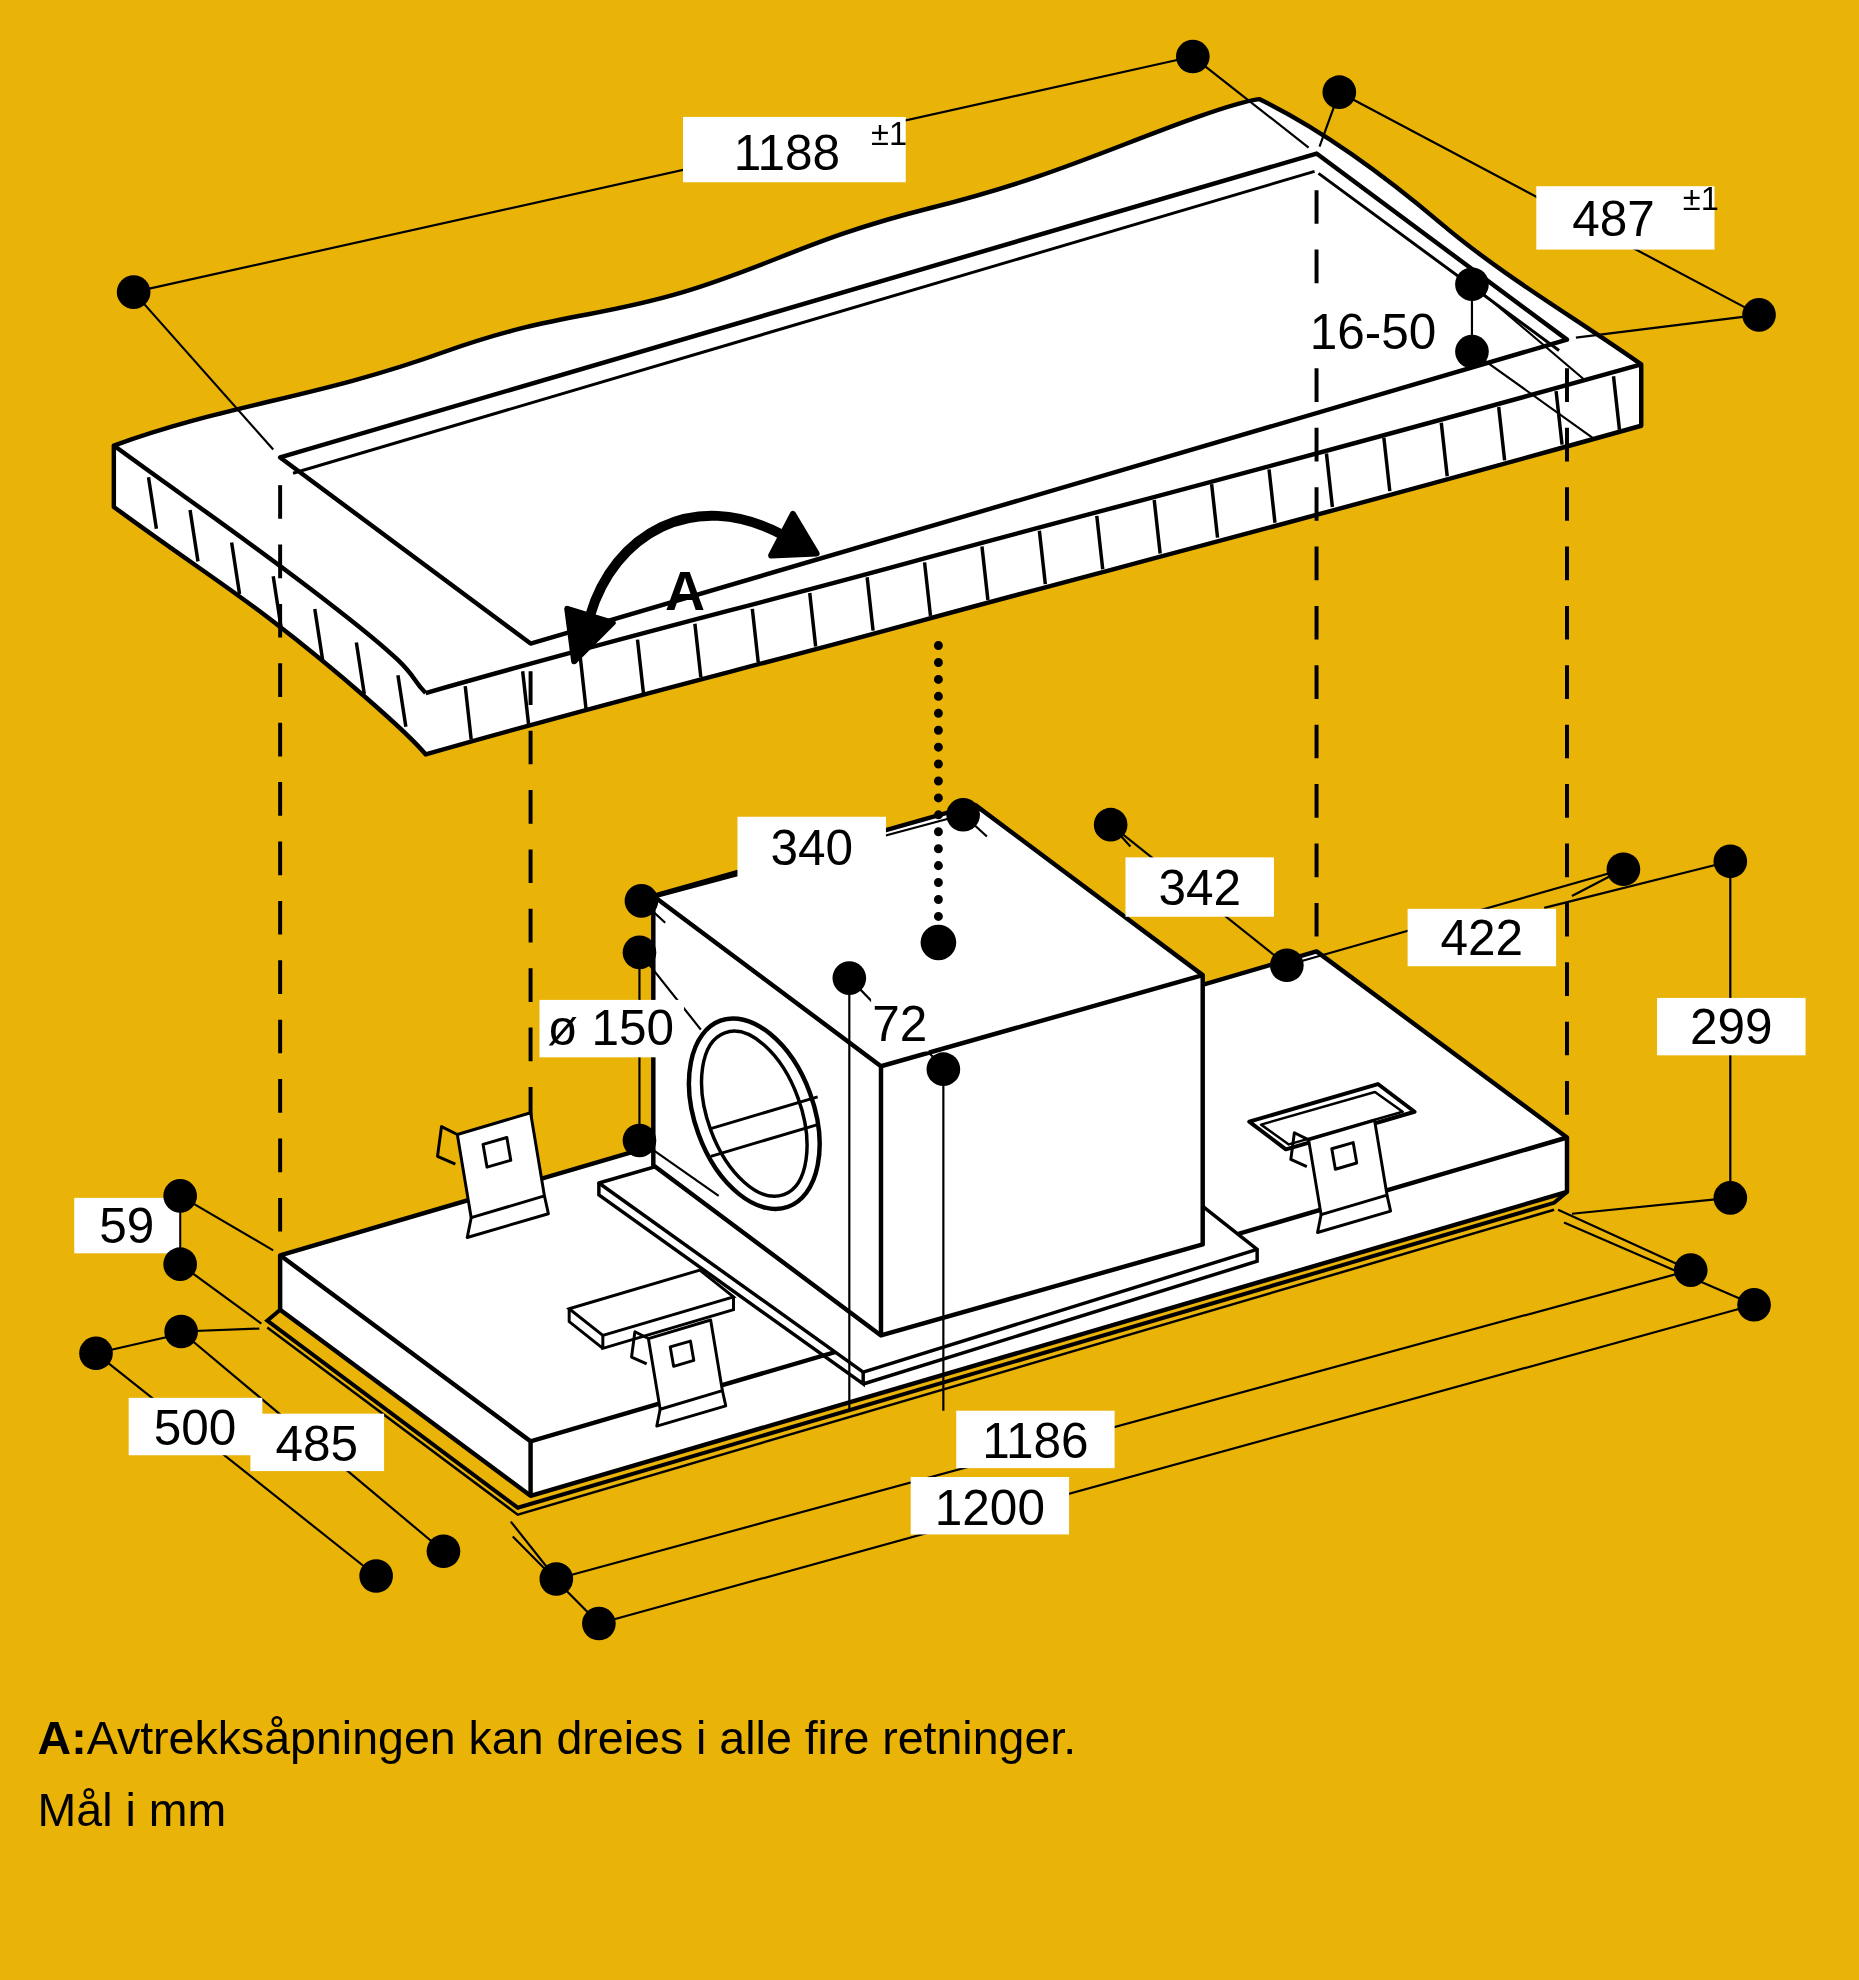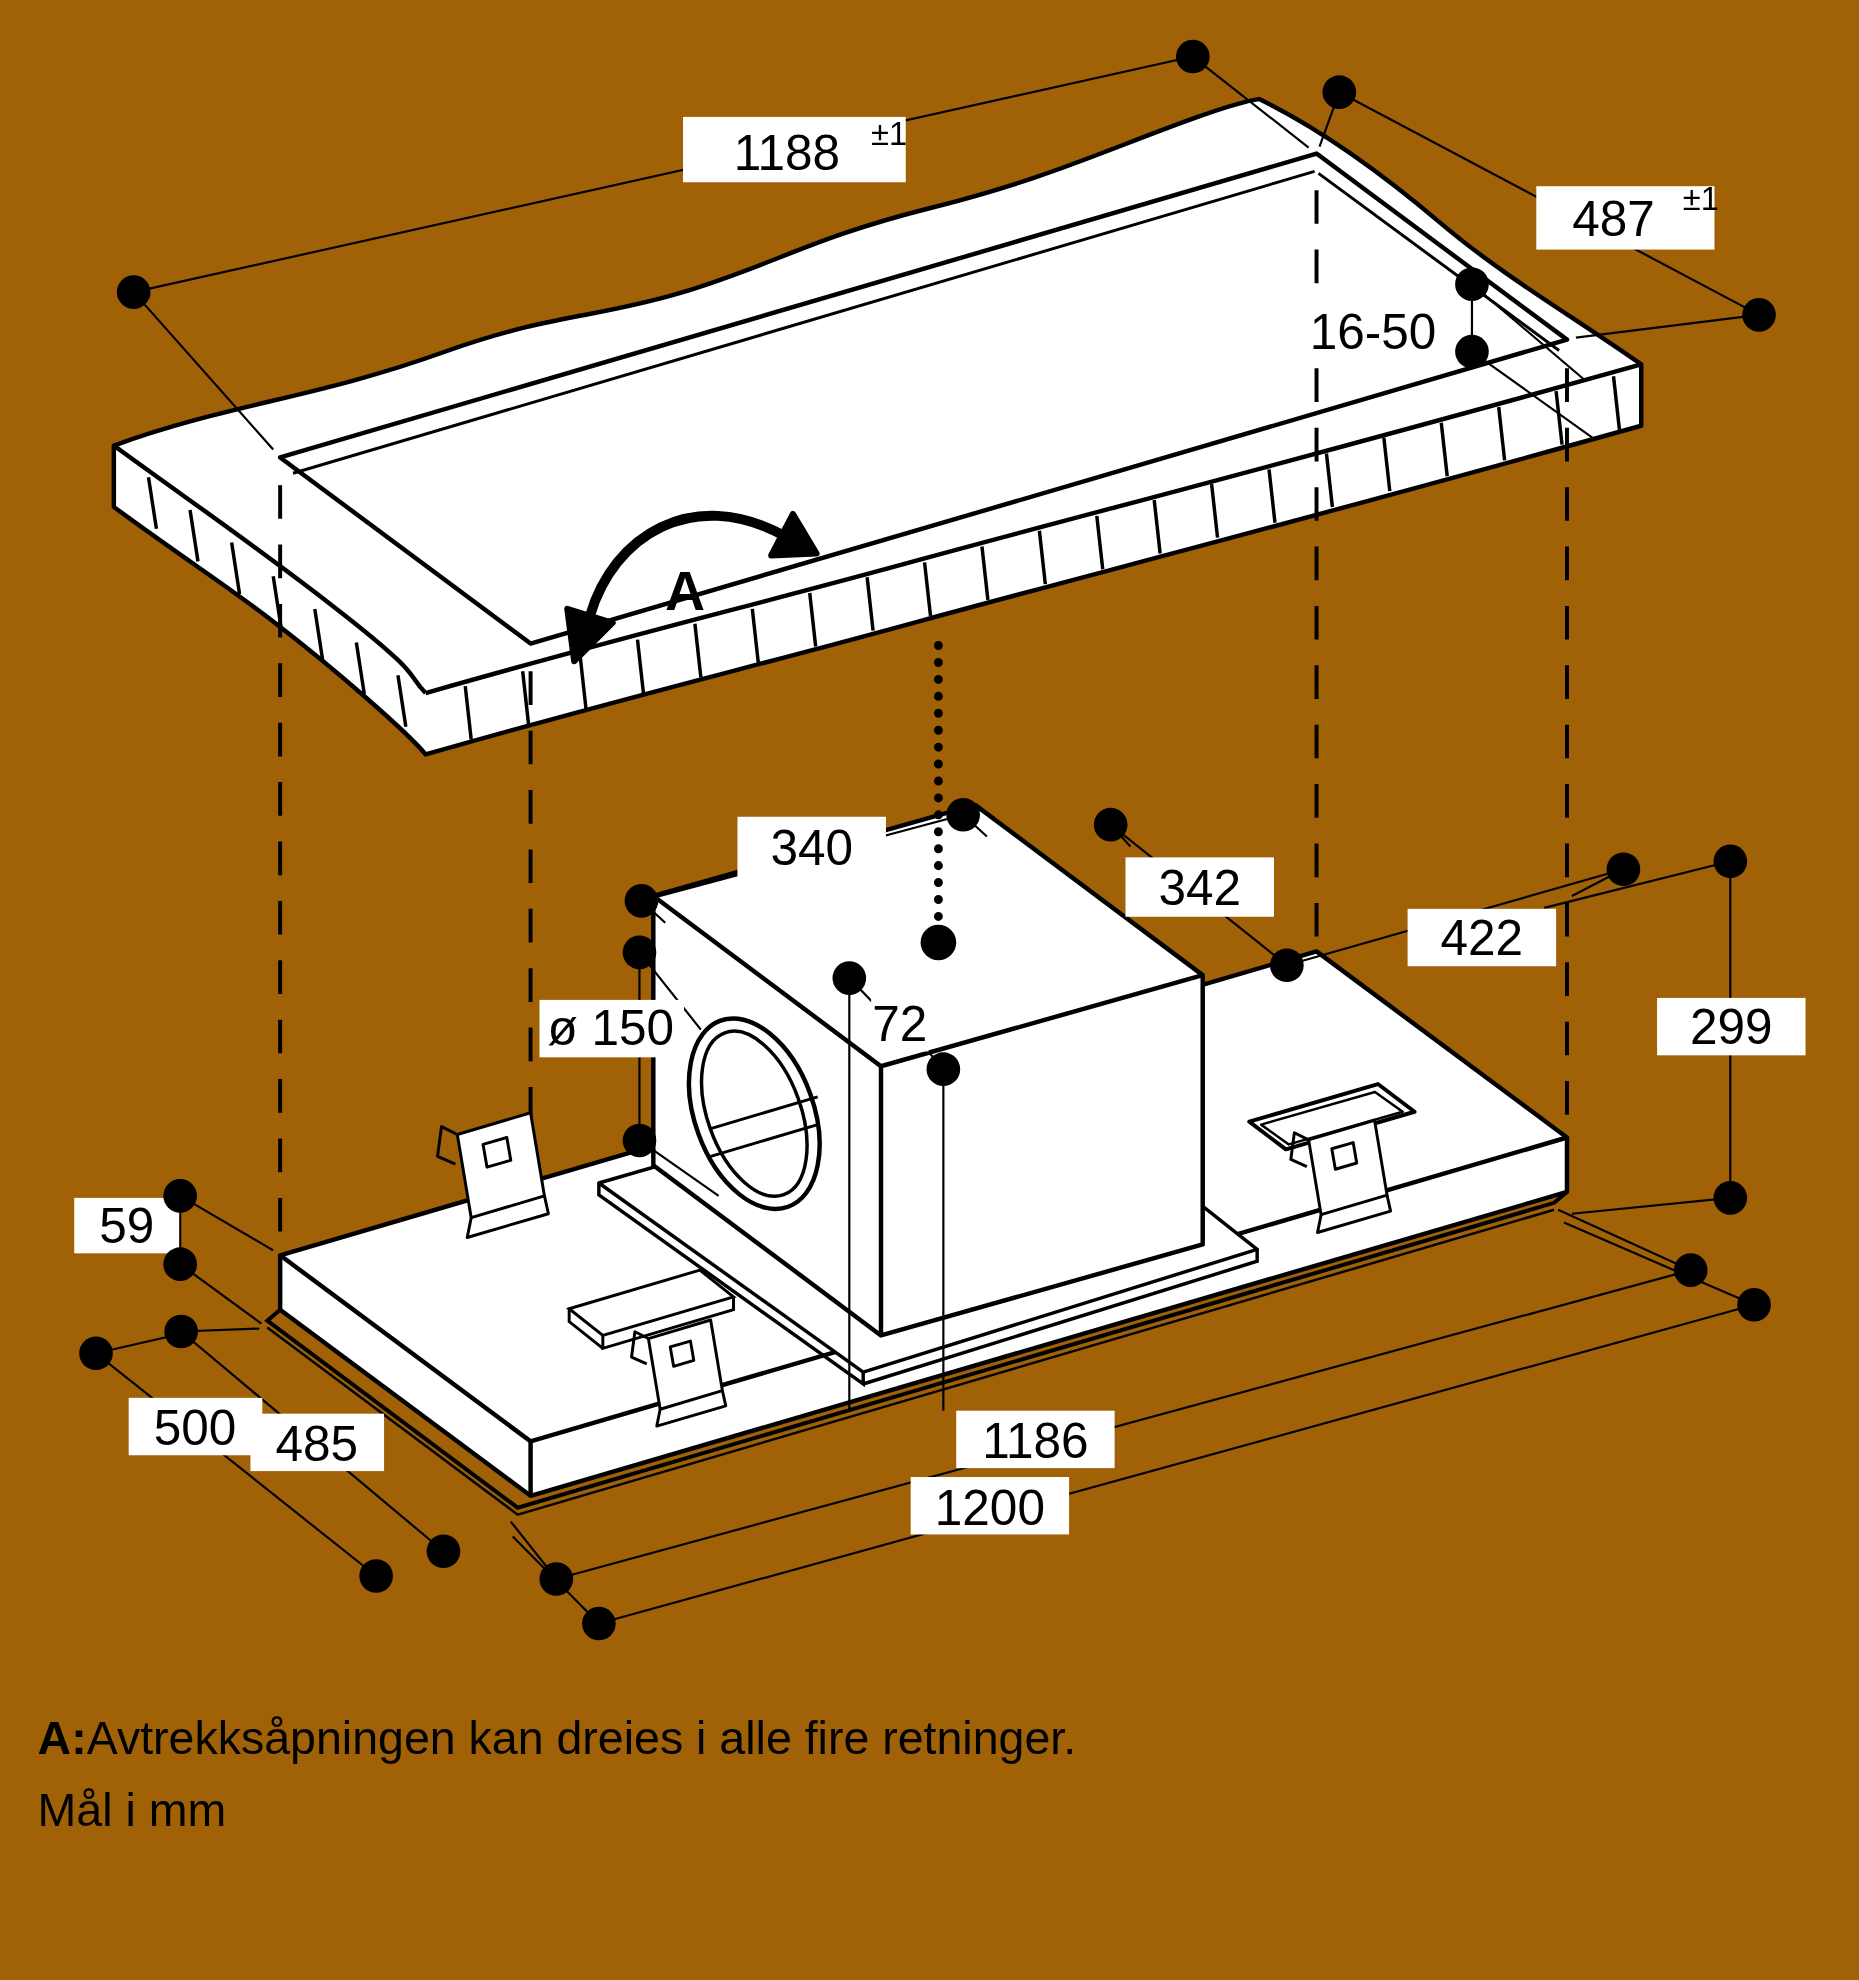--- a/index.html
+++ b/index.html
@@ -1,16 +1,16 @@
 <!DOCTYPE html>
 <html><head>
 <meta charset="utf-8">
 <style>
   html,body{margin:0;padding:0;background:#ffffff;}
-  .page{position:relative;width:1859px;height:1980px;background:#a16207;overflow:hidden;
+  .page{position:relative;width:1859px;height:1980px;background:#eab308;overflow:hidden;
         font-family:"Liberation Sans", sans-serif;}
   svg{display:block;}
   .dim-label{font-family:"Liberation Sans", sans-serif;font-size:50px;fill:#000;}
   .dim-sup{font-family:"Liberation Sans", sans-serif;font-size:33px;fill:#000;}
   .rot-label{font-family:"Liberation Sans", sans-serif;font-size:56px;font-weight:bold;fill:#000;}
   .caption{font-family:"Liberation Sans", sans-serif;font-size:47px;fill:#000;}
   .caption-bold{font-weight:bold;}
 </style>
 </head>
 <body>

